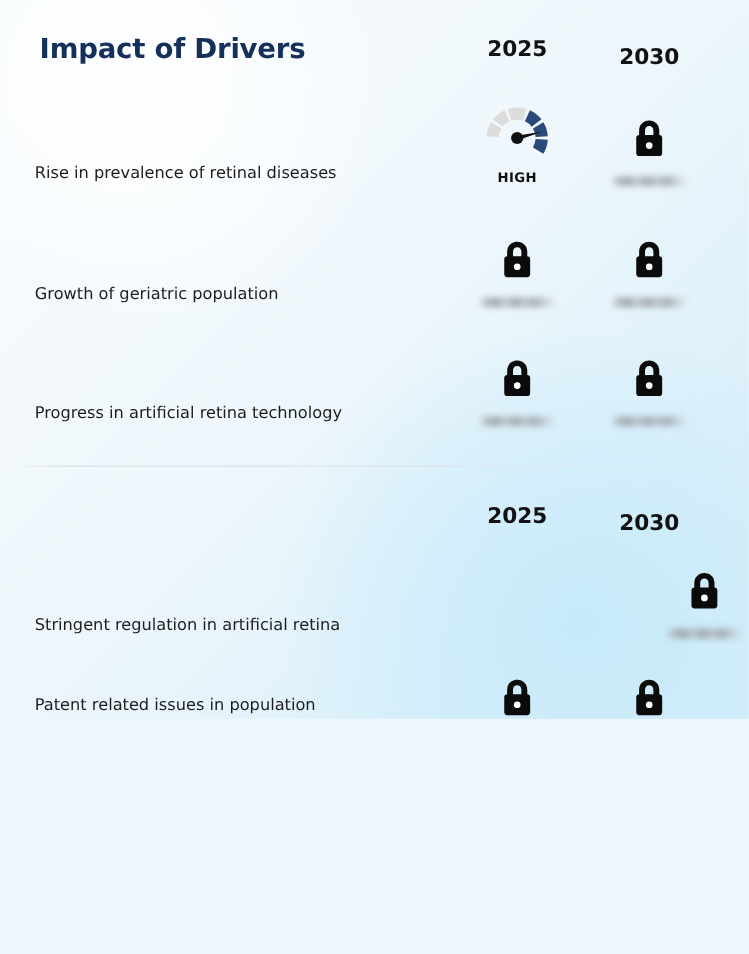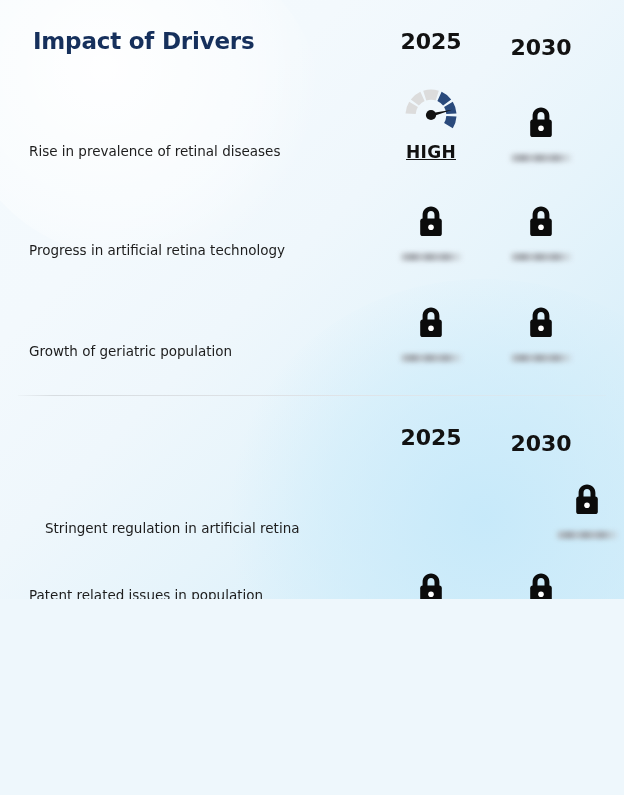--- a/index.html
+++ b/index.html
@@ -67,21 +67,21 @@
     font-size: 23px;
     font-weight: bold;
     color: #16305c;
     letter-spacing: -0.2px;
     white-space: nowrap;
   }
   .sec-title.t1 { padding-left: 33px; }
   .sec-title.t2 { padding-left: 33px; }
 
   .yr {
-    font-size: 22px;
+    font-size: 18px;
     font-weight: bold;
     color: #121212;
     text-align: center;
     width: 74px;
     flex: 0 0 74px;
   }
   .yr.y2025 { margin-left: auto; }
   .yr.y2030 { margin-left: 36px; margin-right: 46px; margin-top: 12px; }
 
   
@@ -127,25 +127,24 @@
         rgba(180,183,188,0.6) 88%,
         rgba(196,198,202,0.25) 100%);
     filter: blur(2.6px);
     opacity: .9;
   }
 
   
   .gauge-wrap { position: relative; width: 60px; height: 52px; }
   .gauge-label {
     margin-top: 4px;
-    font-size: 17px;
+    font-size: 11px;
     font-weight: bold;
     color: #111;
     letter-spacing: 0.3px;
-    text-decoration: underline;
   }
 
   
   .divider {
     position: relative;
     z-index: 2;
     height: 1px;
     margin: 0 18px;
     background: linear-gradient(90deg, rgba(214,218,222,0.15) 0%, #d8dde1 6%, #dfe3e7 55%, rgba(223,227,231,0.25) 100%);
   }
@@ -193,48 +192,48 @@
           <svg width="30" height="36" viewBox="0 0 30 36">
             <path d="M15 2.5c-5 0-8.4 3.6-8.4 8.4v4.3h4.9v-4.3c0-2.2 1.4-3.8 3.5-3.8s3.5 1.6 3.5 3.8v4.3h4.9v-4.3c0-4.8-3.4-8.4-8.4-8.4z" fill="#0b0b0b"></path>
             <rect x="4.2" y="14.6" width="21.6" height="17.4" rx="2.6" fill="#0b0b0b"></rect>
             <circle cx="15" cy="23.3" r="2.8" fill="#ffffff"></circle>
           </svg>
         </span>
         <div class="blurred-bar"></div>
       </div>
     </div>
 
+    <div class="row" style="margin-top:44px;">
+      <div class="row-label">Growth of geriatric population</div>
+
+      <div class="cell c2025">
+        <span class="lock-icon">
+          <svg width="30" height="36" viewBox="0 0 30 36">
+            <path d="M15 2.5c-5 0-8.4 3.6-8.4 8.4v4.3h4.9v-4.3c0-2.2 1.4-3.8 3.5-3.8s3.5 1.6 3.5 3.8v4.3h4.9v-4.3c0-4.8-3.4-8.4-8.4-8.4z" fill="#0b0b0b"></path>
+            <rect x="4.2" y="14.6" width="21.6" height="17.4" rx="2.6" fill="#0b0b0b"></rect>
+            <circle cx="15" cy="23.3" r="2.8" fill="#ffffff"></circle>
+          </svg>
+        </span>
+        <div class="blurred-bar"></div>
+      </div>
+
+      <div class="cell c2030">
+        <span class="lock-icon">
+          <svg width="30" height="36" viewBox="0 0 30 36">
+            <path d="M15 2.5c-5 0-8.4 3.6-8.4 8.4v4.3h4.9v-4.3c0-2.2 1.4-3.8 3.5-3.8s3.5 1.6 3.5 3.8v4.3h4.9v-4.3c0-4.8-3.4-8.4-8.4-8.4z" fill="#0b0b0b"></path>
+            <rect x="4.2" y="14.6" width="21.6" height="17.4" rx="2.6" fill="#0b0b0b"></rect>
+            <circle cx="15" cy="23.3" r="2.8" fill="#ffffff"></circle>
+          </svg>
+        </span>
+        <div class="blurred-bar"></div>
+      </div>
+    </div>
+
     <div class="row" style="margin-top:42px;">
       <div class="row-label">Progress in artificial retina technology</div>
-
-      <div class="cell c2025">
-        <span class="lock-icon">
-          <svg width="30" height="36" viewBox="0 0 30 36">
-            <path d="M15 2.5c-5 0-8.4 3.6-8.4 8.4v4.3h4.9v-4.3c0-2.2 1.4-3.8 3.5-3.8s3.5 1.6 3.5 3.8v4.3h4.9v-4.3c0-4.8-3.4-8.4-8.4-8.4z" fill="#0b0b0b"></path>
-            <rect x="4.2" y="14.6" width="21.6" height="17.4" rx="2.6" fill="#0b0b0b"></rect>
-            <circle cx="15" cy="23.3" r="2.8" fill="#ffffff"></circle>
-          </svg>
-        </span>
-        <div class="blurred-bar"></div>
-      </div>
-
-      <div class="cell c2030">
-        <span class="lock-icon">
-          <svg width="30" height="36" viewBox="0 0 30 36">
-            <path d="M15 2.5c-5 0-8.4 3.6-8.4 8.4v4.3h4.9v-4.3c0-2.2 1.4-3.8 3.5-3.8s3.5 1.6 3.5 3.8v4.3h4.9v-4.3c0-4.8-3.4-8.4-8.4-8.4z" fill="#0b0b0b"></path>
-            <rect x="4.2" y="14.6" width="21.6" height="17.4" rx="2.6" fill="#0b0b0b"></rect>
-            <circle cx="15" cy="23.3" r="2.8" fill="#ffffff"></circle>
-          </svg>
-        </span>
-        <div class="blurred-bar"></div>
-      </div>
-    </div>
-
-    <div class="row" style="margin-top:44px;">
-      <div class="row-label">Growth of geriatric population</div>
 
       <div class="cell c2025">
         <span class="lock-icon">
           <svg width="30" height="36" viewBox="0 0 30 36">
             <path d="M15 2.5c-5 0-8.4 3.6-8.4 8.4v4.3h4.9v-4.3c0-2.2 1.4-3.8 3.5-3.8s3.5 1.6 3.5 3.8v4.3h4.9v-4.3c0-4.8-3.4-8.4-8.4-8.4z" fill="#0b0b0b"></path>
             <rect x="4.2" y="14.6" width="21.6" height="17.4" rx="2.6" fill="#0b0b0b"></rect>
             <circle cx="15" cy="23.3" r="2.8" fill="#ffffff"></circle>
           </svg>
         </span>
         <div class="blurred-bar"></div>
@@ -256,21 +255,21 @@
 
   <div class="divider" style="margin-top:33px;"></div>
 
   <div class="section" style="padding-top:18px;">
 
     <div class="sec-header">
       <div class="yr y2025">2025</div>
       <div class="yr y2030">2030</div>
     </div>
 
-    <div class="row" style="margin-top:22px;margin-left:16px;">
+    <div class="row" style="margin-top:22px;">
       <div class="row-label">Stringent regulation in artificial retina</div>
 
       <div class="cell c2025">
         <span class="lock-icon">
           <svg width="30" height="36" viewBox="0 0 30 36">
             <path d="M15 2.5c-5 0-8.4 3.6-8.4 8.4v4.3h4.9v-4.3c0-2.2 1.4-3.8 3.5-3.8s3.5 1.6 3.5 3.8v4.3h4.9v-4.3c0-4.8-3.4-8.4-8.4-8.4z" fill="#0b0b0b"></path>
             <rect x="4.2" y="14.6" width="21.6" height="17.4" rx="2.6" fill="#0b0b0b"></rect>
             <circle cx="15" cy="23.3" r="2.8" fill="#ffffff"></circle>
           </svg>
         </span>

